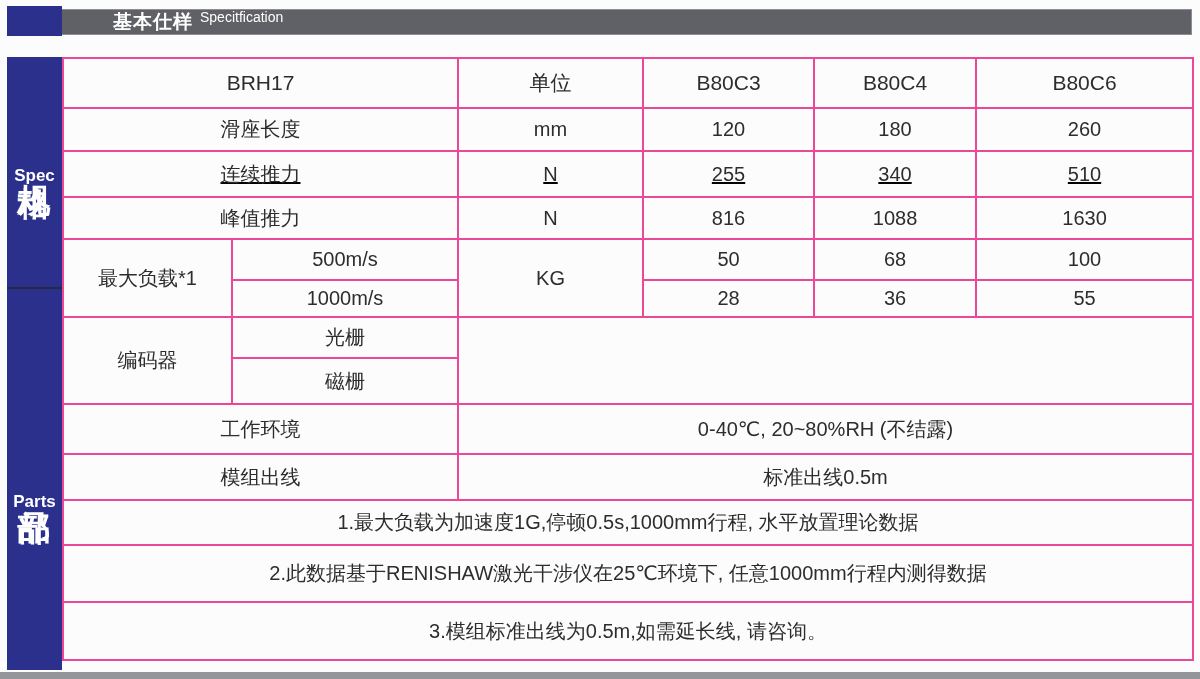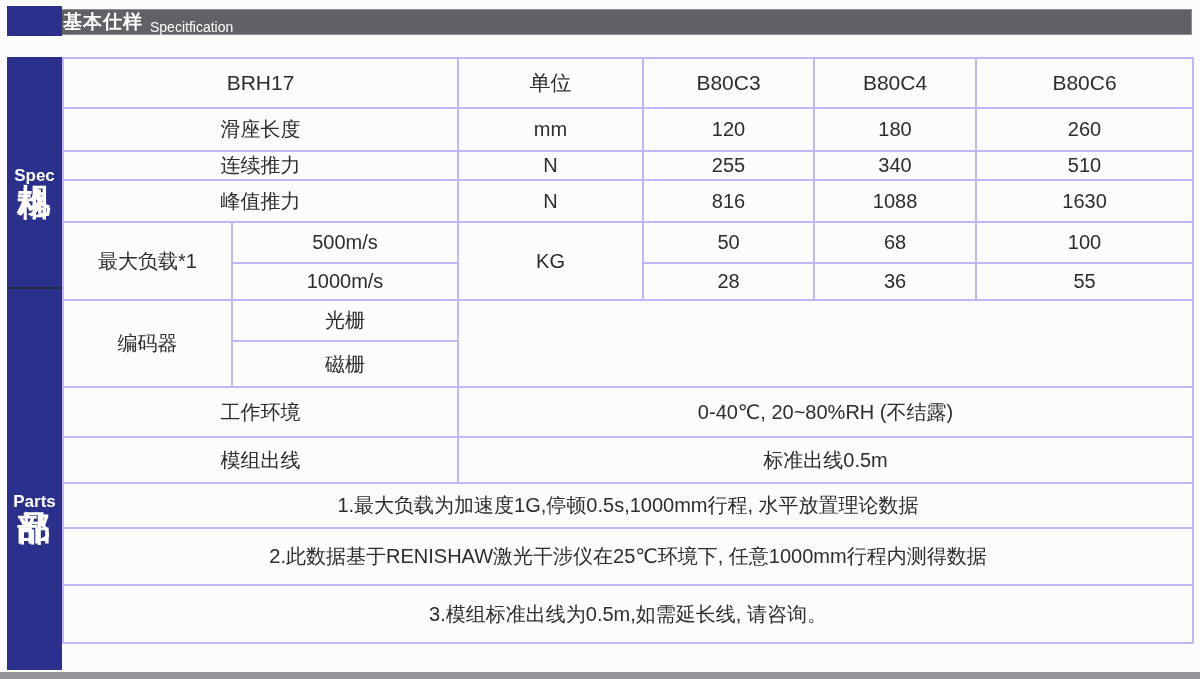--- a/index.html
+++ b/index.html
@@ -26,23 +26,23 @@
     display: flex;
     align-items: center;
   }
   .topbar-blue {
     position: absolute;
     left: 7px; top: 6px;
     width: 55px; height: 30px;
     background: #2a308c;
   }
   .title-wrap {
-    margin-left: 34px;
-    display: flex;
-    align-items: flex-end;
+    margin-left: 84px;
+    display: flex;
+    align-items: flex-start;
     gap: 7px;
     color: #ffffff;
     white-space: nowrap;
   }
   .t-zh { font-size: 19px; font-weight: 600; letter-spacing: 1px; }
   .t-en { font-size: 14px; font-weight: 400; }
 
   
   .sidebar {
     position: absolute;
@@ -78,32 +78,32 @@
 
   
   .spec {
     position: absolute;
     left: 62px; top: 57px;
     width: 1130px;
     border-collapse: collapse;
     table-layout: fixed;
   }
   .spec td {
-    border: 2px solid #c4b5fd;
+    border: 2px solid #ec4899;
     text-align: center;
     vertical-align: middle;
     font-size: 20px;
     color: #2d2d2d;
     padding: 0;
     overflow: hidden;
     white-space: nowrap;
   }
   .r1 { height: 50px; } .r1 td { font-size: 21px; }
   .r2 { height: 43px; }
-  .r3 { height: 29px; }
+  .r3 { height: 46px; text-decoration: underline; }
   .r4 { height: 42px; }
   .r5 { height: 41px; }
   .r6 { height: 37px; }
   .r7 { height: 41px; }
   .r8 { height: 46px; }
   .r9 { height: 50px; }
   .r10 { height: 46px; }
   .r11 { height: 45px; }
   .r12 { height: 57px; }
   .r13 { height: 58px; }

